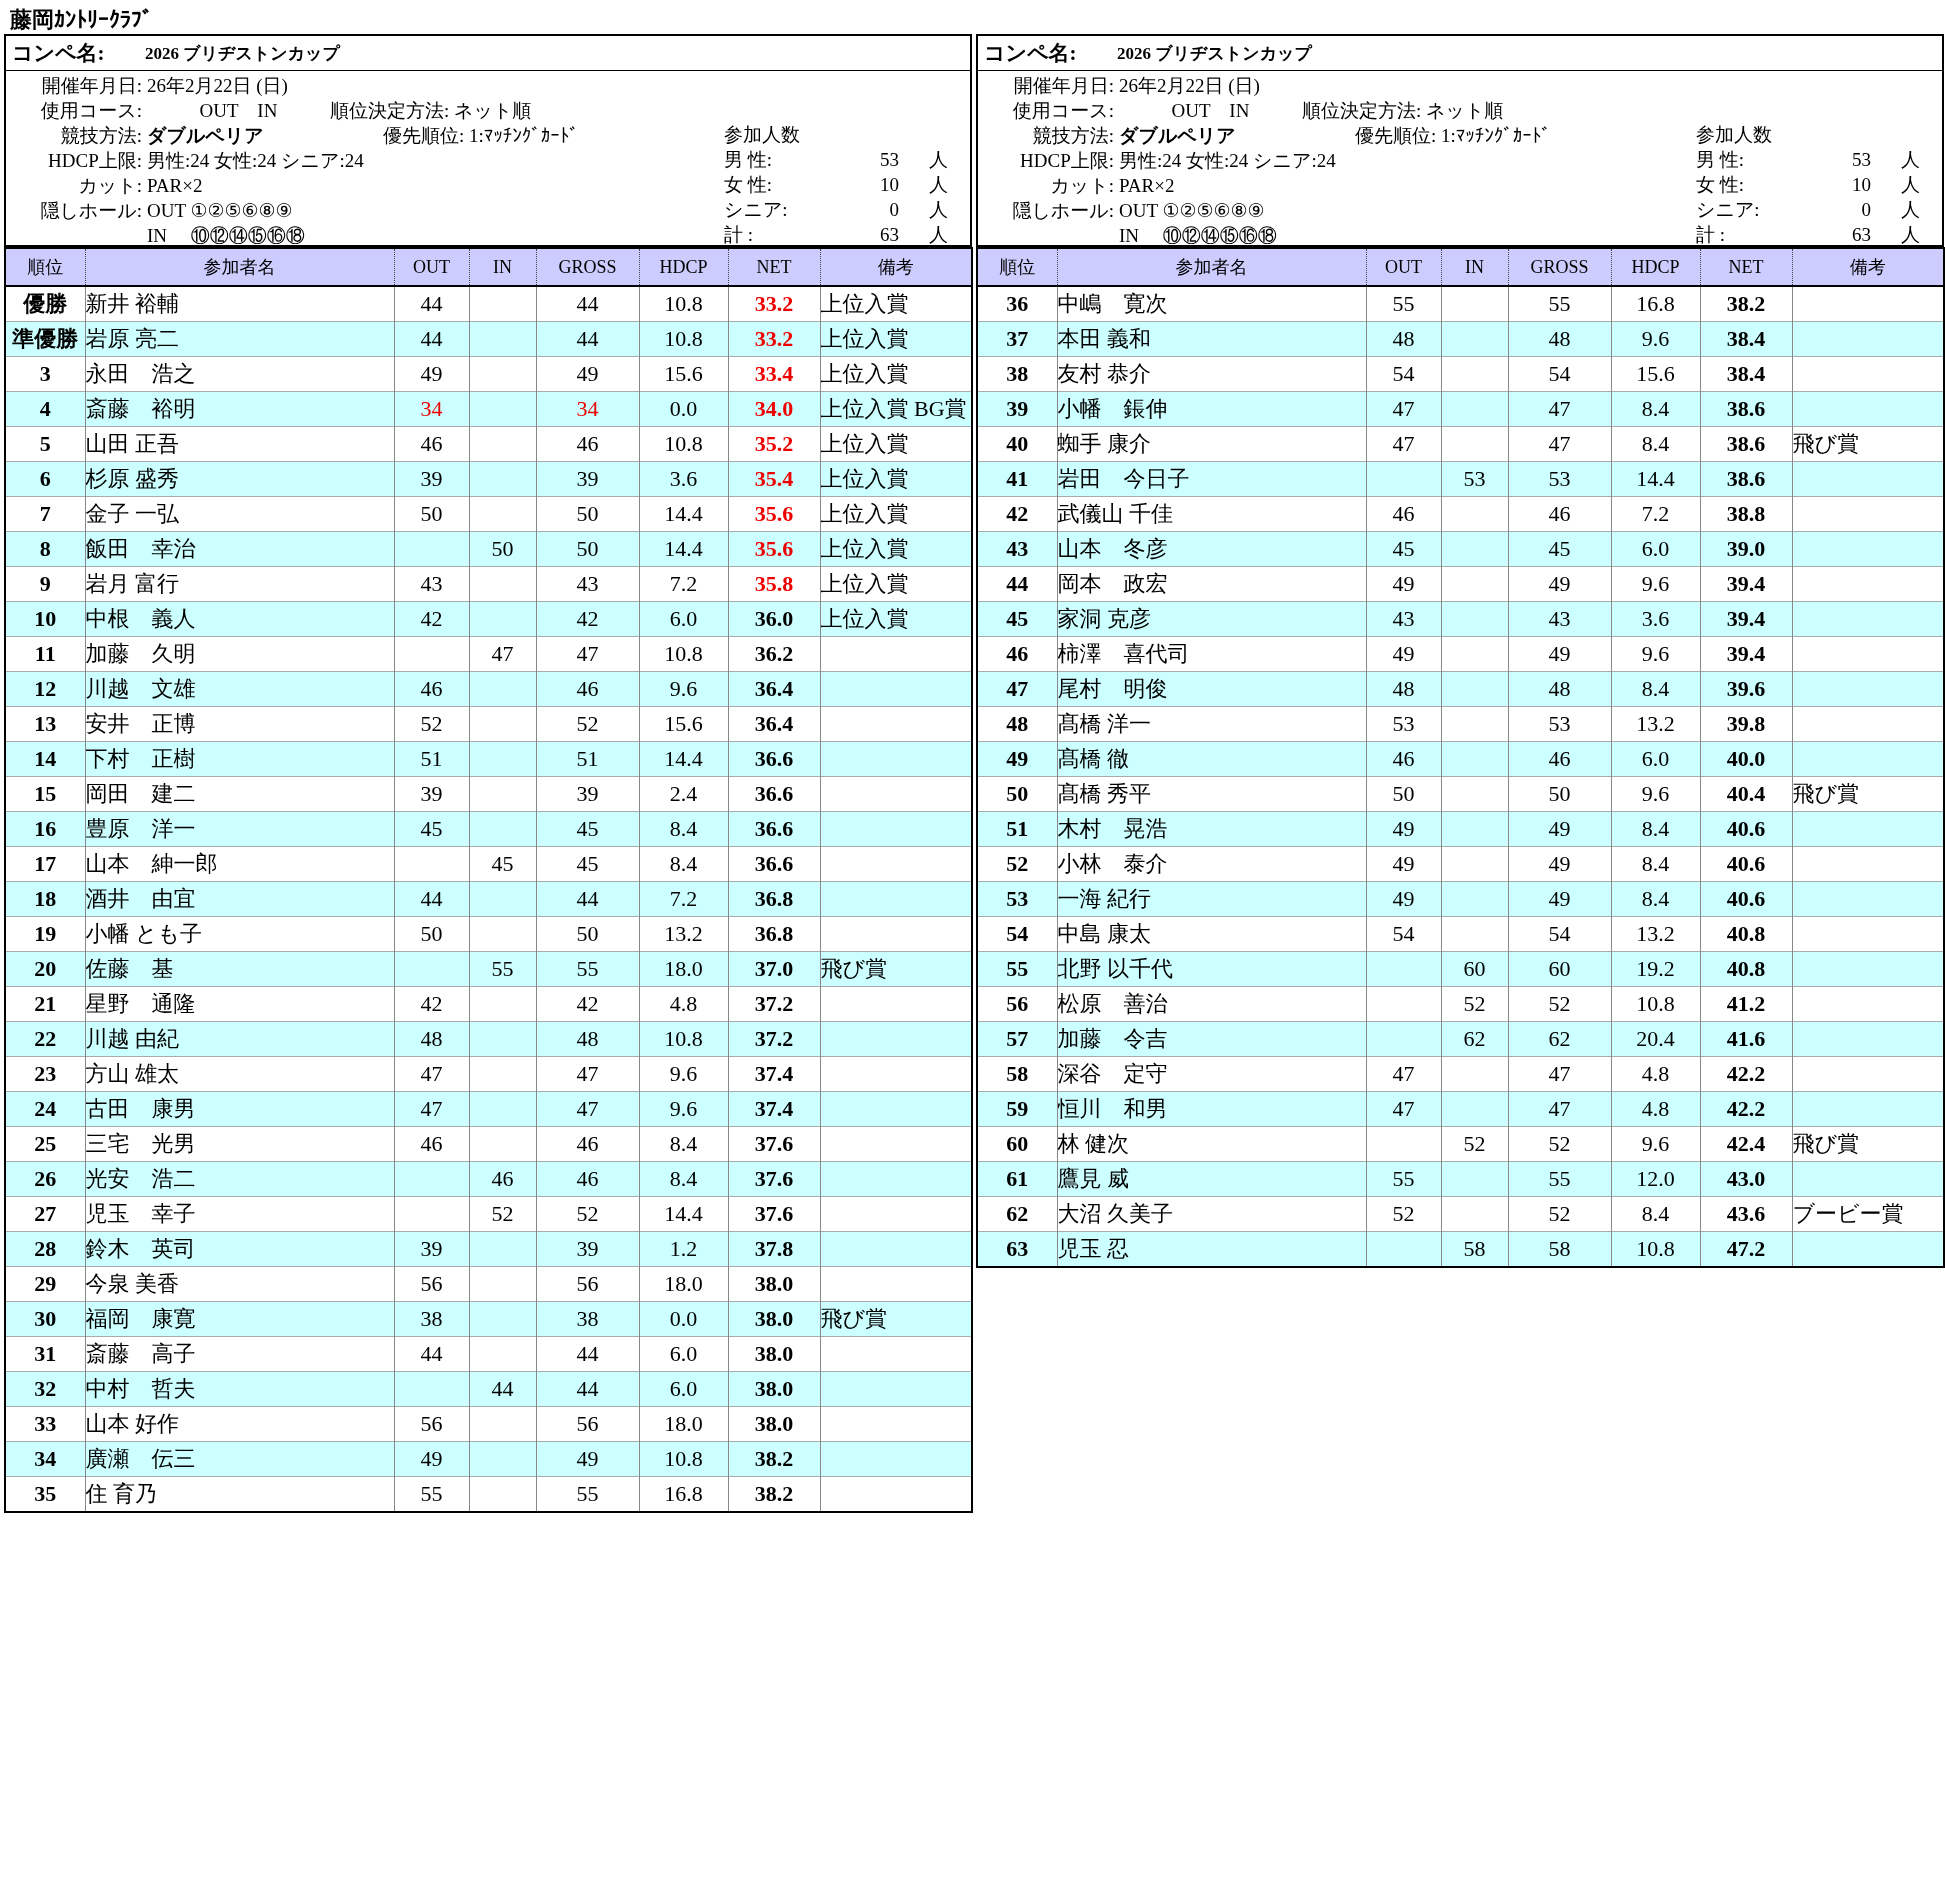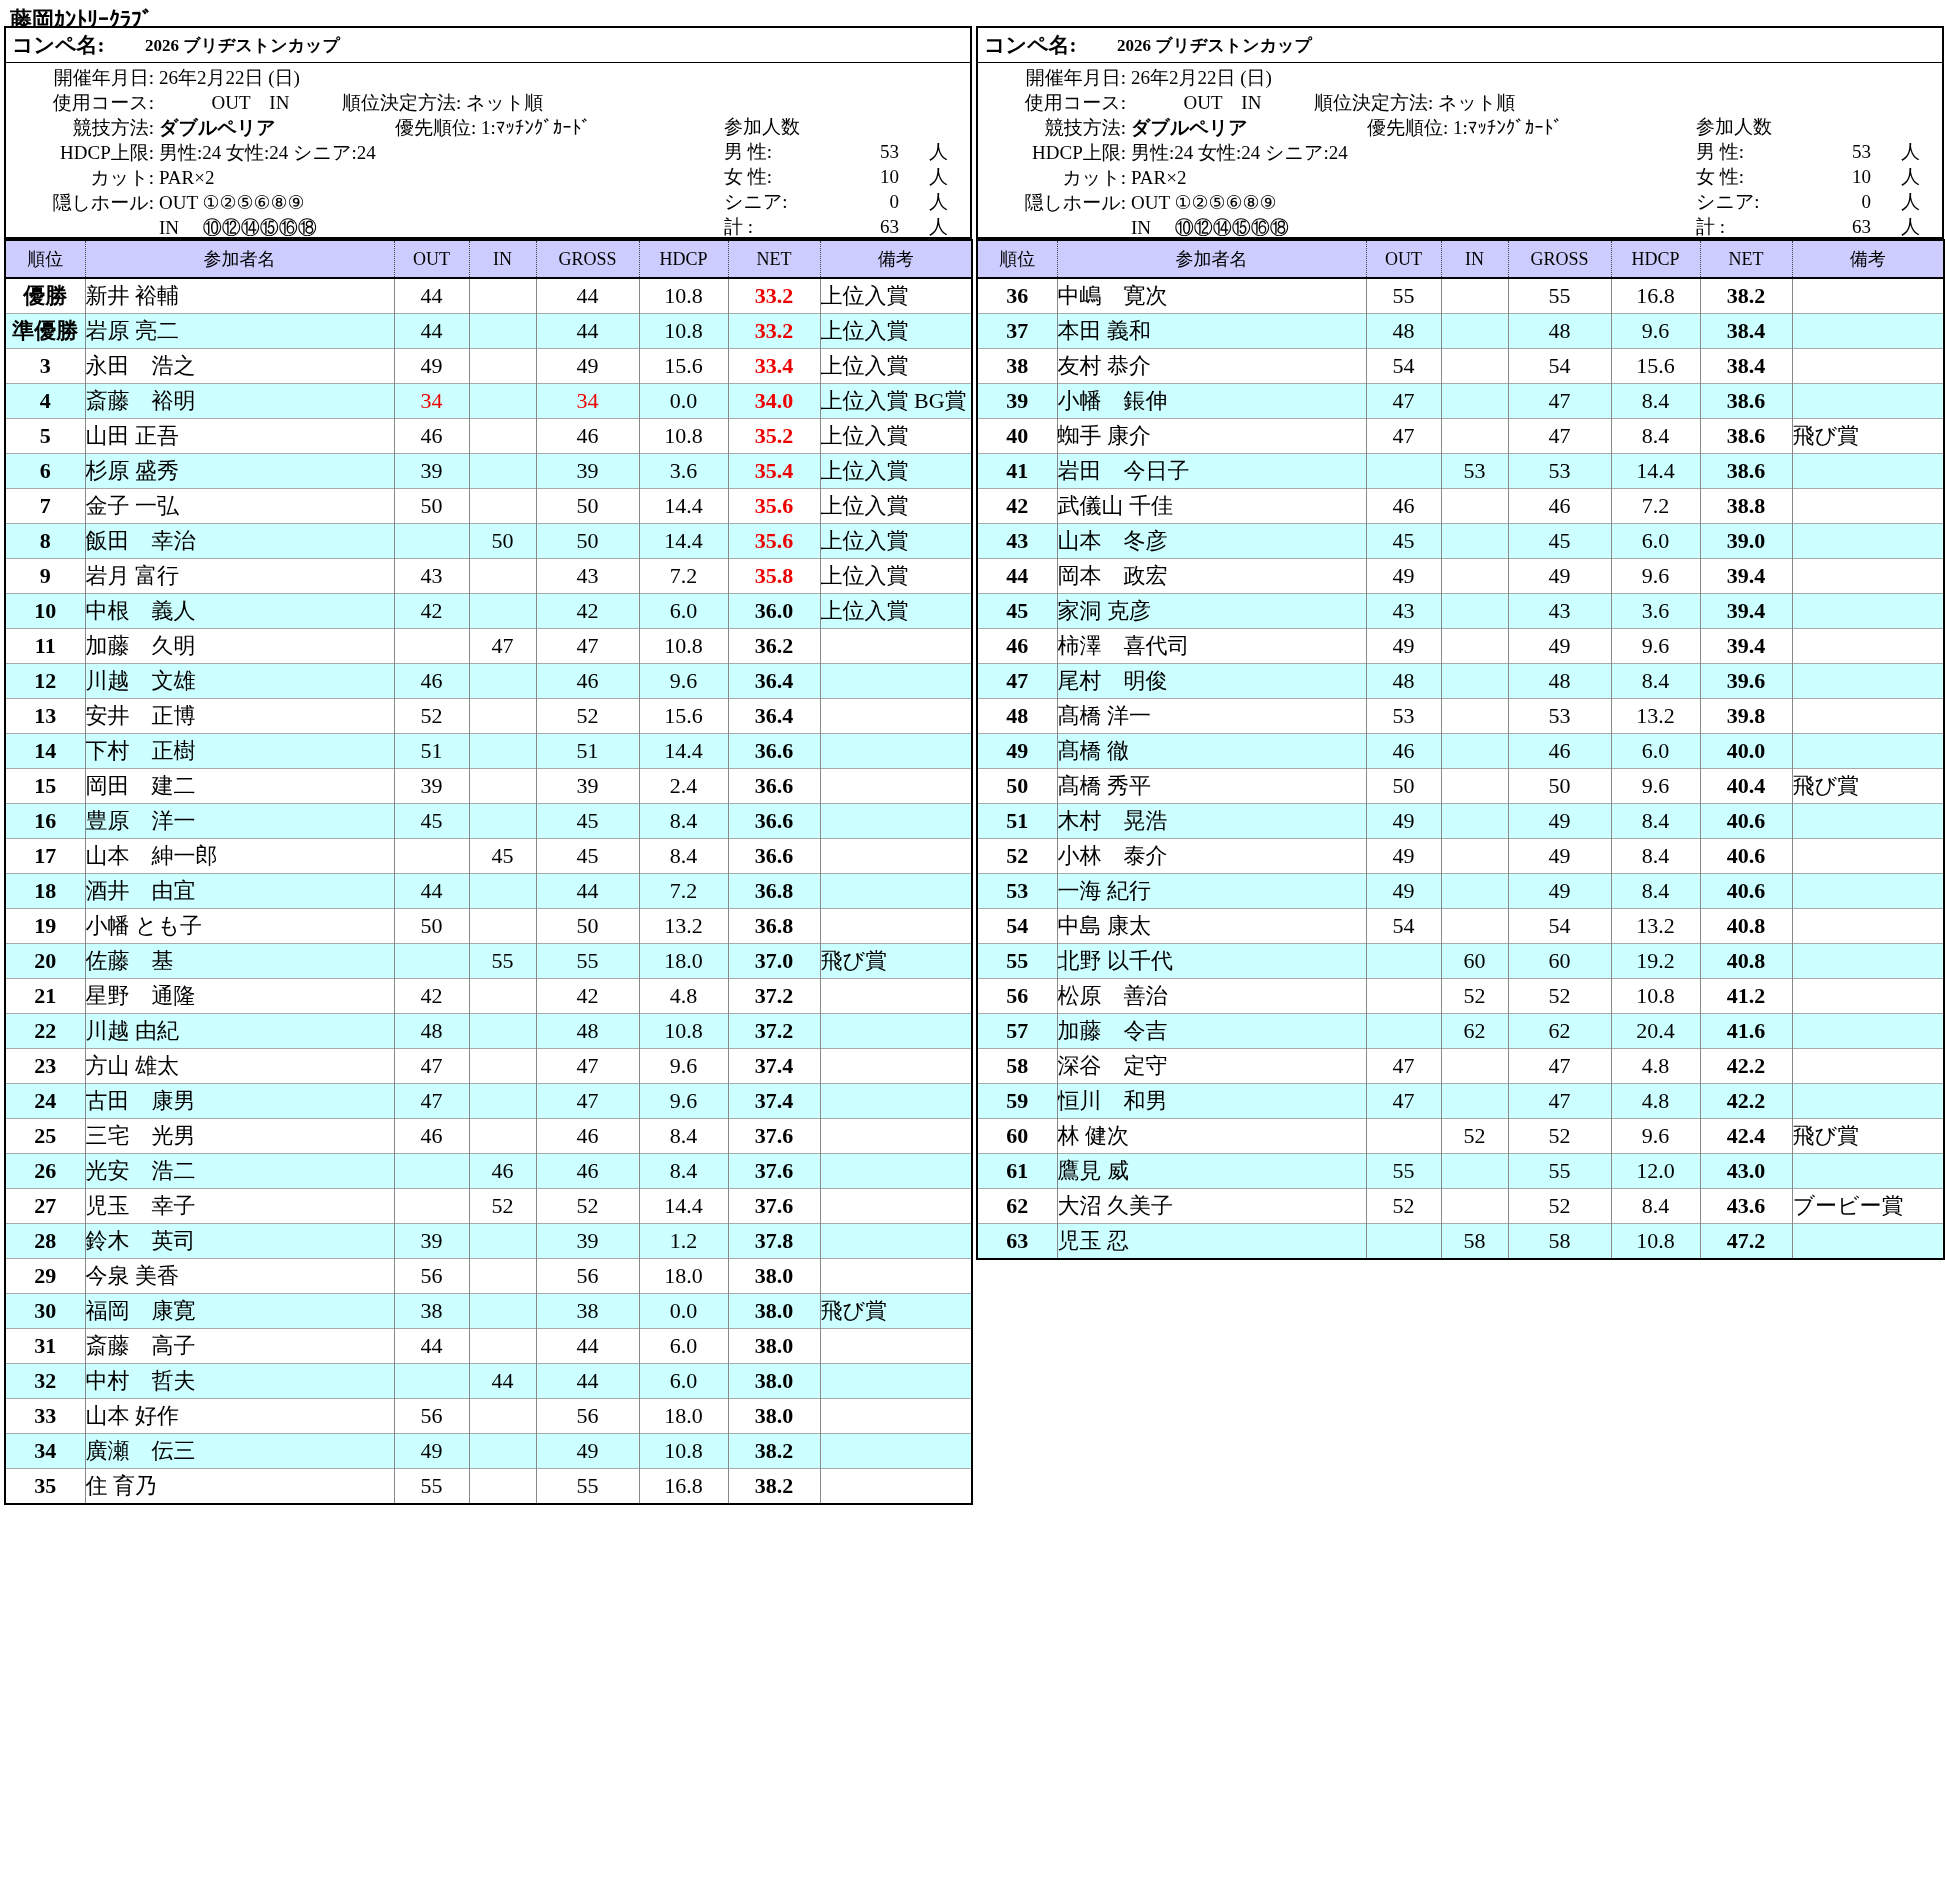--- a/index.html
+++ b/index.html
@@ -4,28 +4,28 @@
 <style>
   :root{
     --red:#ee0000; --lav:#ccccff; --cyan:#ccffff;
     --grid:#aaaaaa; --vgrid:#888888;
   }
   html,body{margin:0;padding:0;background:#ffffff;}
   body{width:1945px;height:1896px;position:relative;overflow:hidden;
        font-family:"Liberation Serif","DejaVu Serif",serif;color:#000;}
   .page-title{position:absolute;left:10px;top:5px;font-family:Liberation Serif, serif;
        font-size:22px;font-weight:600;letter-spacing:0px;}
-  .block{position:absolute;top:26px;width:1056px;}
+  .block{position:absolute;top:34px;width:1056px;}
   .block.left{left:4px;} .block.right{left:976px;}
   .hdr-box{border:2px solid #000;box-sizing:border-box;width:968px;height:213px;background:#fff;}
   .compe-row{height:34px;border-bottom:1px solid #000;display:flex;align-items:center;}
   .compe-lbl{display:inline-block;width:139px;padding-left:6px;font-weight:bold;font-size:21px;box-sizing:border-box;}
   .compe-name{font-weight:bold;font-size:17px;}
   .info{position:relative;padding-top:2px;font-size:19px;}
-  .iline{height:25px;line-height:25px;white-space:nowrap;padding-left:12px;}
+  .iline{height:25px;line-height:25px;white-space:nowrap;}
   .ilbl{display:inline-block;width:141px;text-align:right;padding-right:5px;box-sizing:border-box;}
   .ival{display:inline-block;}
   .w1{width:183px;text-align:center;}
   .w2{width:236px;font-weight:bold;}
   .ilbl2{display:inline-block;}
   .counts{position:absolute;left:718px;top:51px;width:248px;}
   .cnt-title{height:25px;line-height:25px;}
   .cnt-row{height:25px;line-height:25px;white-space:nowrap;}
   .clbl{display:inline-block;width:104px;}
   .cval{display:inline-block;width:71px;text-align:right;}

